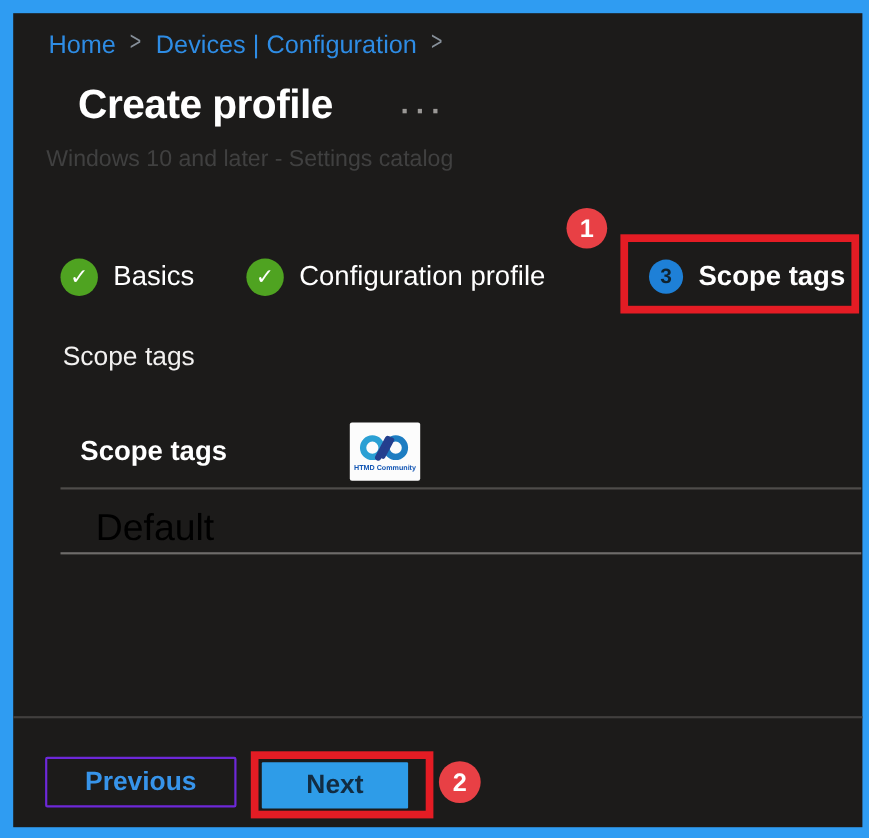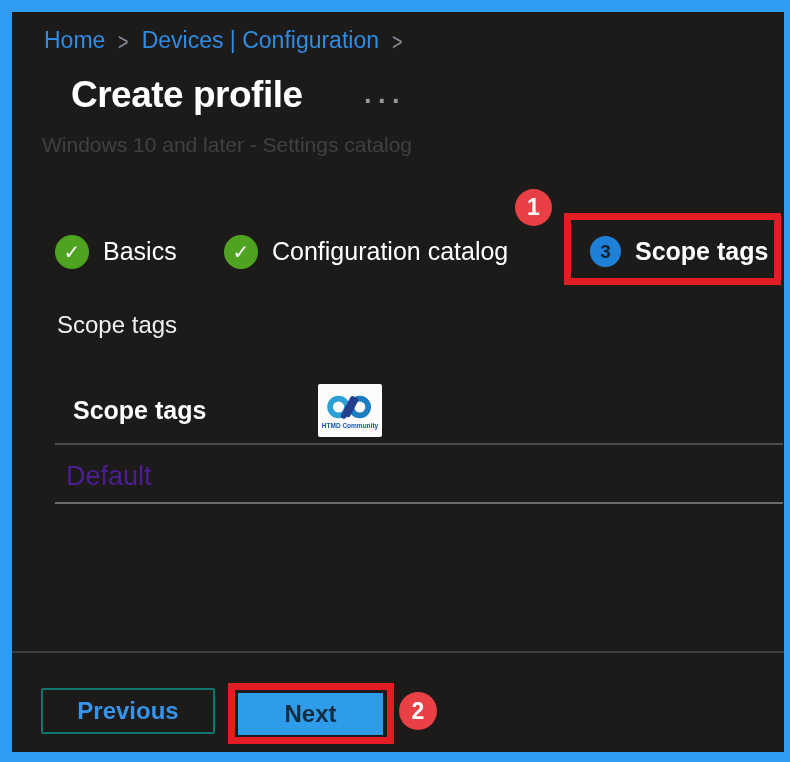--- a/index.html
+++ b/index.html
@@ -6,21 +6,21 @@
   #screen{
     position:relative;width:790px;height:762px;overflow:hidden;
     background:#2f9cf2; 
     font-family:"Liberation Sans","DejaVu Sans",sans-serif;
     -webkit-font-smoothing:antialiased;
   }
   .panel{position:absolute;left:12px;top:12px;right:6px;bottom:10px;background:#1c1b1a;}
   .abs{position:absolute;}
 
   
-  .breadcrumb{left:44px;top:27px;display:flex;align-items:flex-end;gap:12px;font-size:23px;}
+  .breadcrumb{left:44px;top:27px;display:flex;align-items:flex-start;gap:12px;font-size:23px;}
   .crumb{color:#2e8ce4;cursor:pointer;white-space:nowrap;}
   .crumb-sep{color:#87909a;font-size:21px;transform:scale(.85,1.15);}
 
   
   .title{left:41px;top:74px;font-size:37px;font-weight:700;color:#ffffff;letter-spacing:-.5px;margin-left:30px;}
   .more-dots{left:364px;top:86px;font-size:27px;font-weight:700;color:#9a9896;letter-spacing:5px;cursor:pointer;}
   .subtitle{left:42px;top:133px;font-size:21px;color:#404040;}
 
   
   .step{top:233px;height:37px;display:flex;align-items:center;gap:14px;cursor:pointer;}
@@ -38,34 +38,34 @@
     display:flex;align-items:center;justify-content:center;z-index:6;pointer-events:none;}
   #anno-circle-1{left:515px;top:189px;width:37px;height:37px;}
   #anno-circle-2{left:399px;top:692px;width:38px;height:38px;}
 
   
   .section-label{left:57px;top:311px;font-size:24px;color:#f2f1f0;}
   .table-header{left:73px;top:396px;font-size:25px;font-weight:700;color:#ffffff;}
   .divider{height:2px;background:#4e4c4a;}
   #divider-header{left:55px;top:443px;width:728px;}
   #divider-row{left:55px;top:502px;width:728px;background:#6e6c6a;}
-  .row-default{left:66px;top:461px;font-size:27px;color:#4c1d95;}
+  .row-default{left:87px;top:461px;font-size:34px;color:#000000;}
   .select-link{left:57px;top:538px;font-size:25px;color:#2f8fe0;cursor:pointer;}
 
   
   .logo{left:318px;top:384px;width:64px;height:53px;background:#fcfcfc;border-radius:2px;
     display:flex;flex-direction:column;align-items:center;justify-content:center;gap:1px;z-index:2;}
   .logo-text{font-size:6.5px;font-weight:700;color:#1356b4;white-space:nowrap;}
 
   
   #divider-footer{left:12px;top:651px;width:772px;background:#413f3e;}
   .btn{display:flex;align-items:center;justify-content:center;font-weight:700;cursor:pointer;box-sizing:border-box;}
-  .btn-previous{left:41px;top:688px;width:174px;height:46px;border:2px solid #0f766e;border-radius:2px;
+  .btn-previous{left:41px;top:688px;width:174px;height:46px;border:2px solid #6d28d9;border-radius:2px;
     background:#1c1b1a;color:#3794ea;font-size:24px;}
-  .btn-next{left:238px;top:693px;width:145px;height:42px;background:#2e9ce8;color:#122c42;font-size:24px;border-radius:1px;z-index:4;}
+  .btn-next{left:238px;top:693px;width:133px;height:42px;background:#2e9ce8;color:#122c42;font-size:24px;border-radius:1px;z-index:4;}
 </style>
 </head>
 <body>
 
 <div id="screen">
   <div class="panel"></div>
 
   <div class="abs breadcrumb">
     <span class="crumb">Home</span>
     <span class="crumb-sep">&gt;</span>
@@ -80,21 +80,21 @@
   <div class="abs step" style="left:55px;">
     <span class="badge badge-green">
         <span>✓</span>
       </span>
     <span class="step-label">Basics</span>
   </div>
   <div class="abs step" style="left:224px;">
     <span class="badge badge-green">
         <span>✓</span>
       </span>
-    <span class="step-label">Configuration catalog</span>
+    <span class="step-label">Configuration profile</span>
   </div>
   <div class="abs step" id="step-scope" style="left:590px;">
     <span class="badge badge-blue">
         <span>3</span>
       </span>
     <span class="step-label">Scope tags</span>
   </div>
 
   <div class="abs anno-rect" id="anno-rect-1"></div>
   <div class="abs anno-circle" id="anno-circle-1">1</div>

